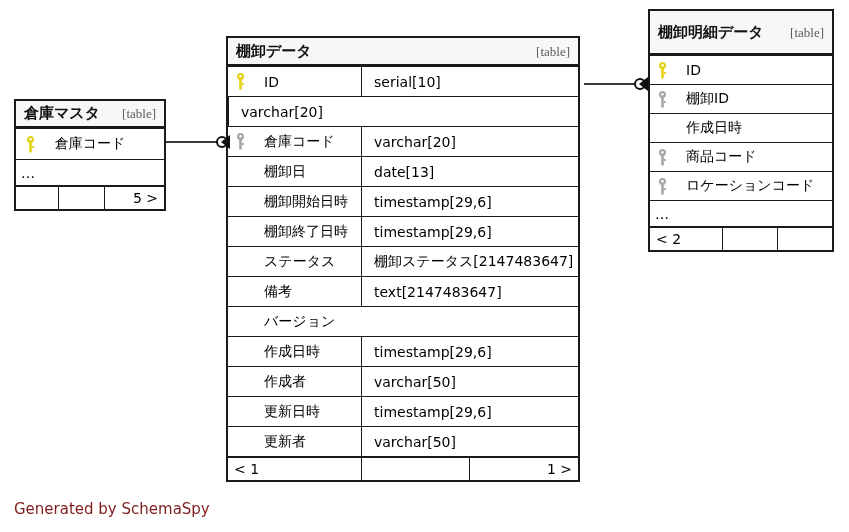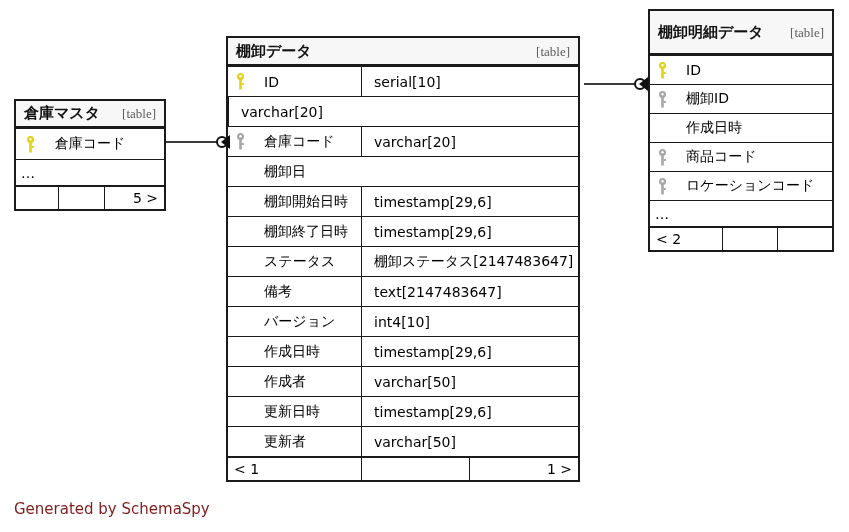--- a/index.html
+++ b/index.html
@@ -268,20 +268,21 @@
         <span>倉庫コード</span>
       </div>
       <div class="cell-type">varchar[20]</div>
     </div>
 
     <div class="row">
       <div class="cell-name">
         <span class="keyslot"></span>
         <span>棚卸日</span>
       </div>
+      <div class="cell-type">date[13]</div>
     </div>
 
     <div class="row">
       <div class="cell-name">
         <span class="keyslot"></span>
         <span>棚卸開始日時</span>
       </div>
       <div class="cell-type">timestamp[29,6]</div>
     </div>
 
@@ -307,21 +308,20 @@
         <span>備考</span>
       </div>
       <div class="cell-type">text[2147483647]</div>
     </div>
 
     <div class="row">
       <div class="cell-name">
         <span class="keyslot"></span>
         <span>バージョン</span>
       </div>
-      <div class="cell-type">int4[10]</div>
     </div>
 
     <div class="row">
       <div class="cell-name">
         <span class="keyslot"></span>
         <span>作成日時</span>
       </div>
       <div class="cell-type">timestamp[29,6]</div>
     </div>
 

